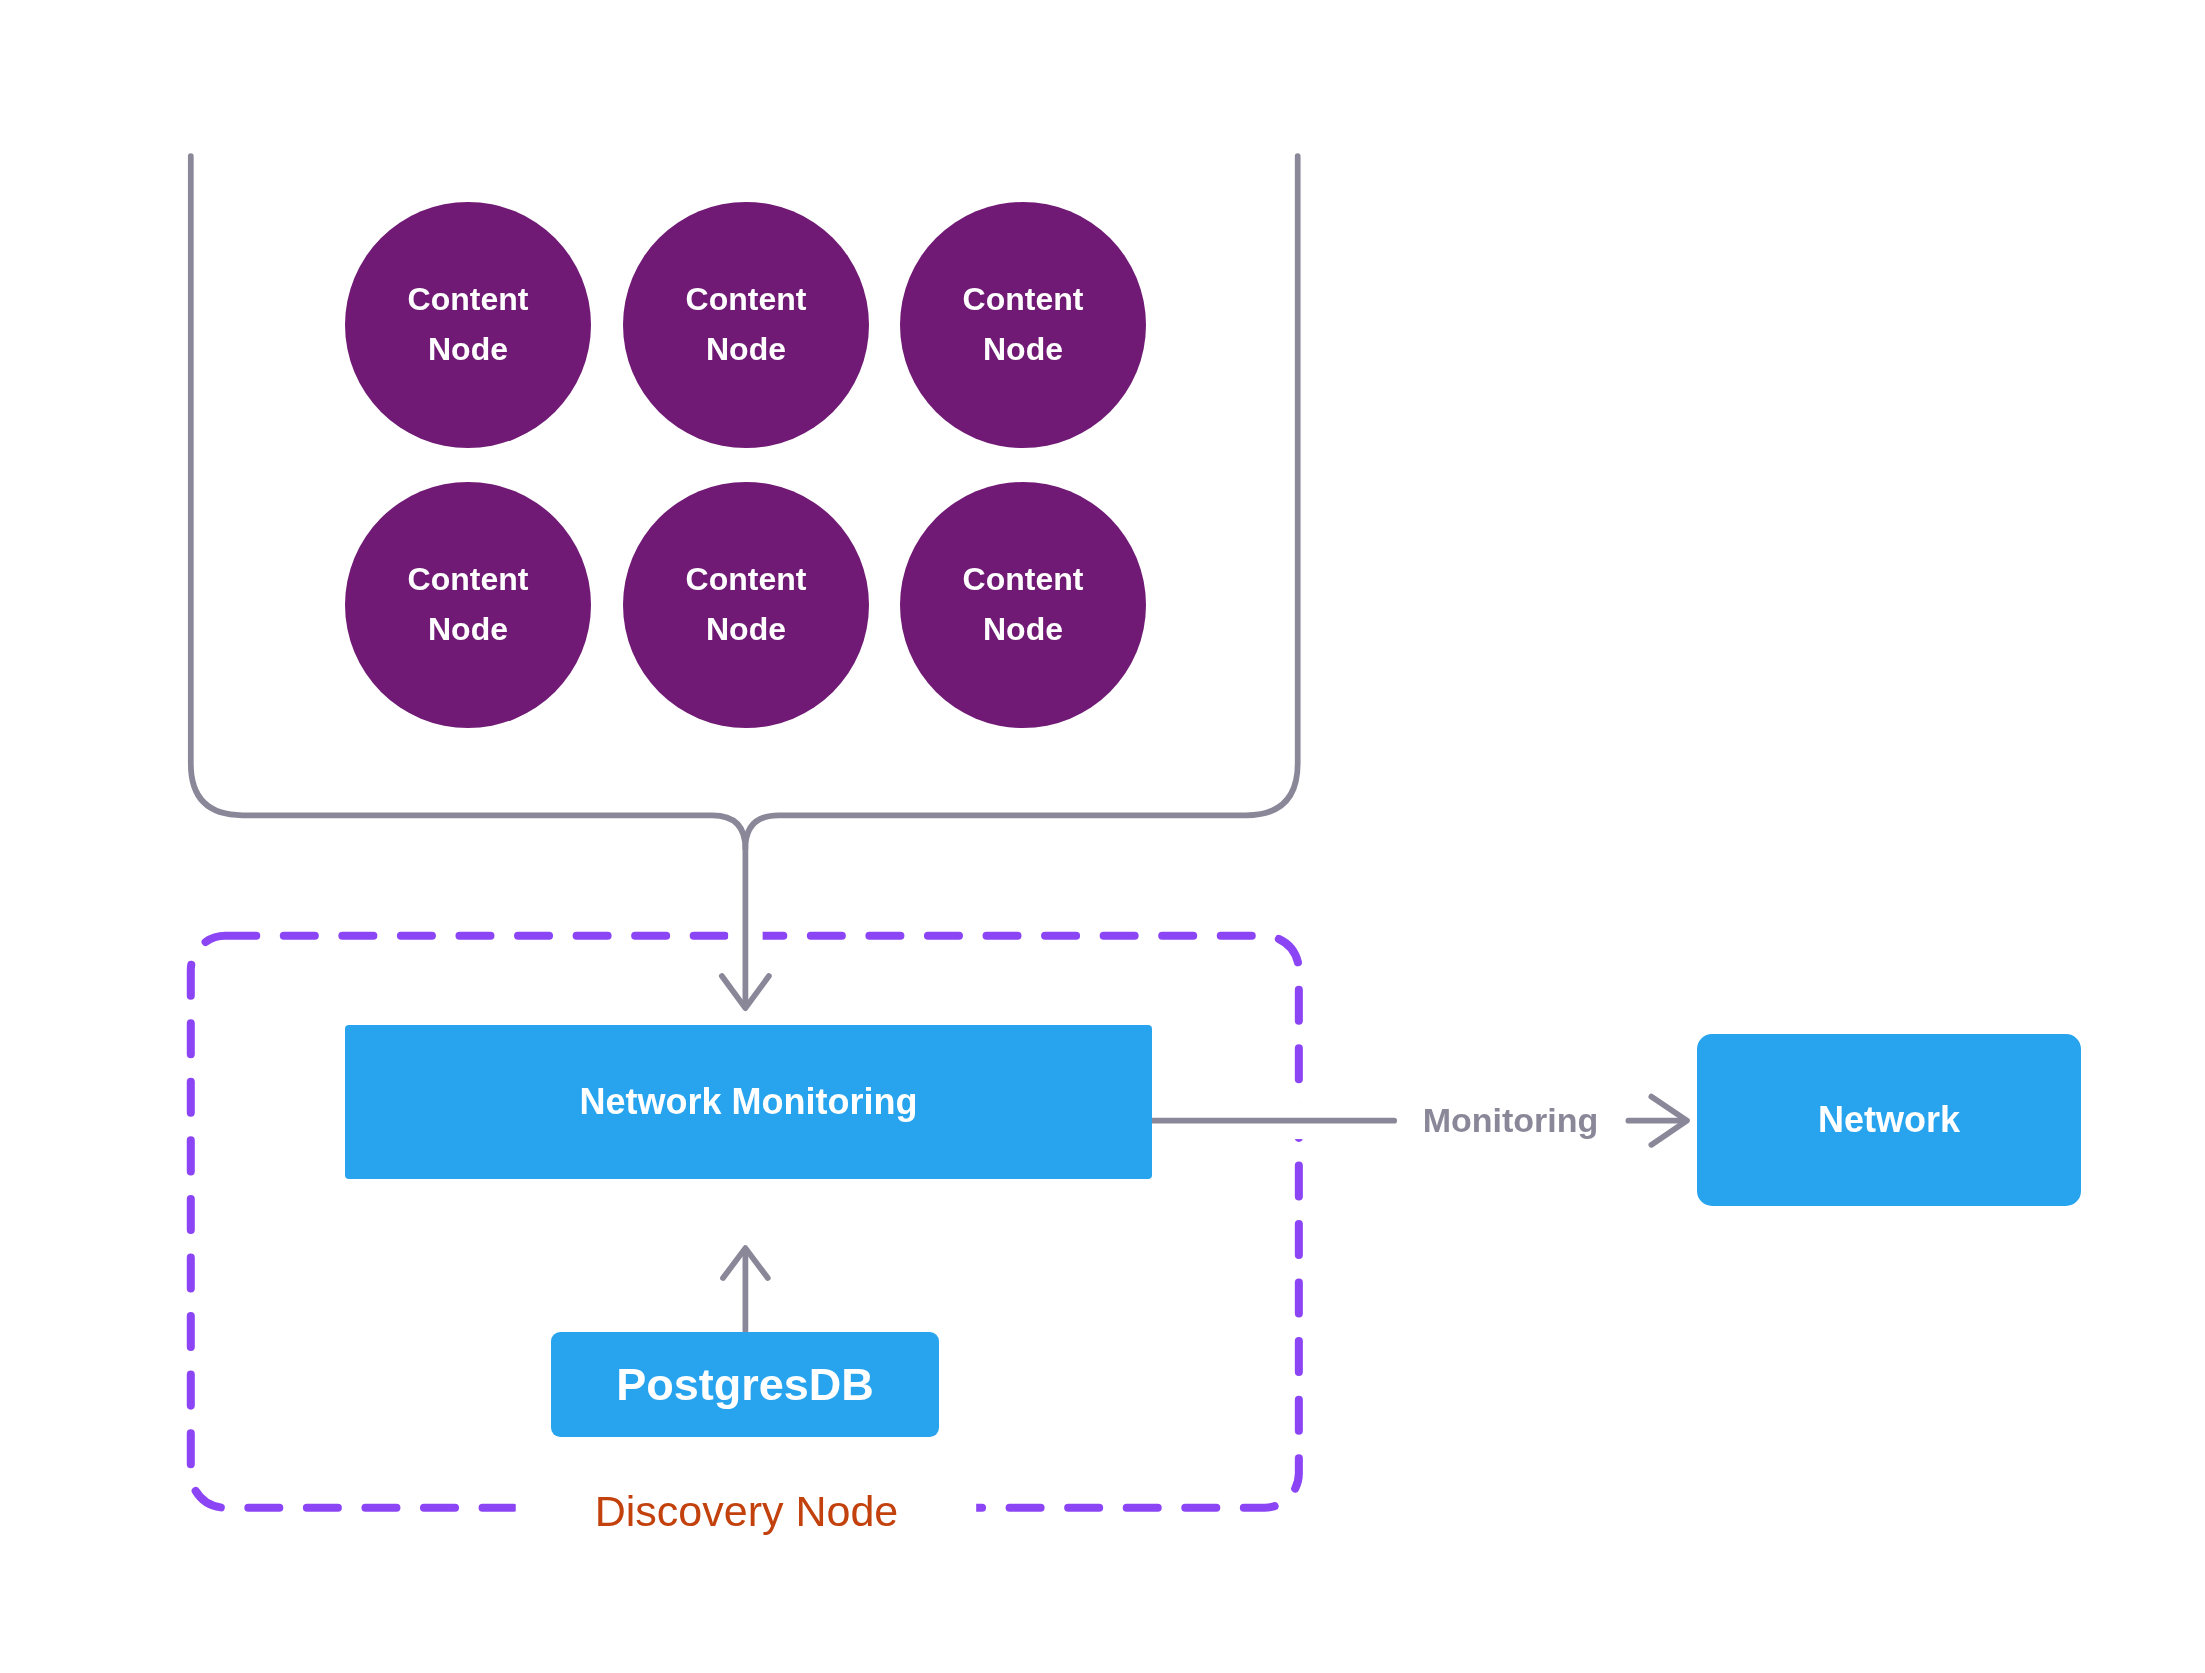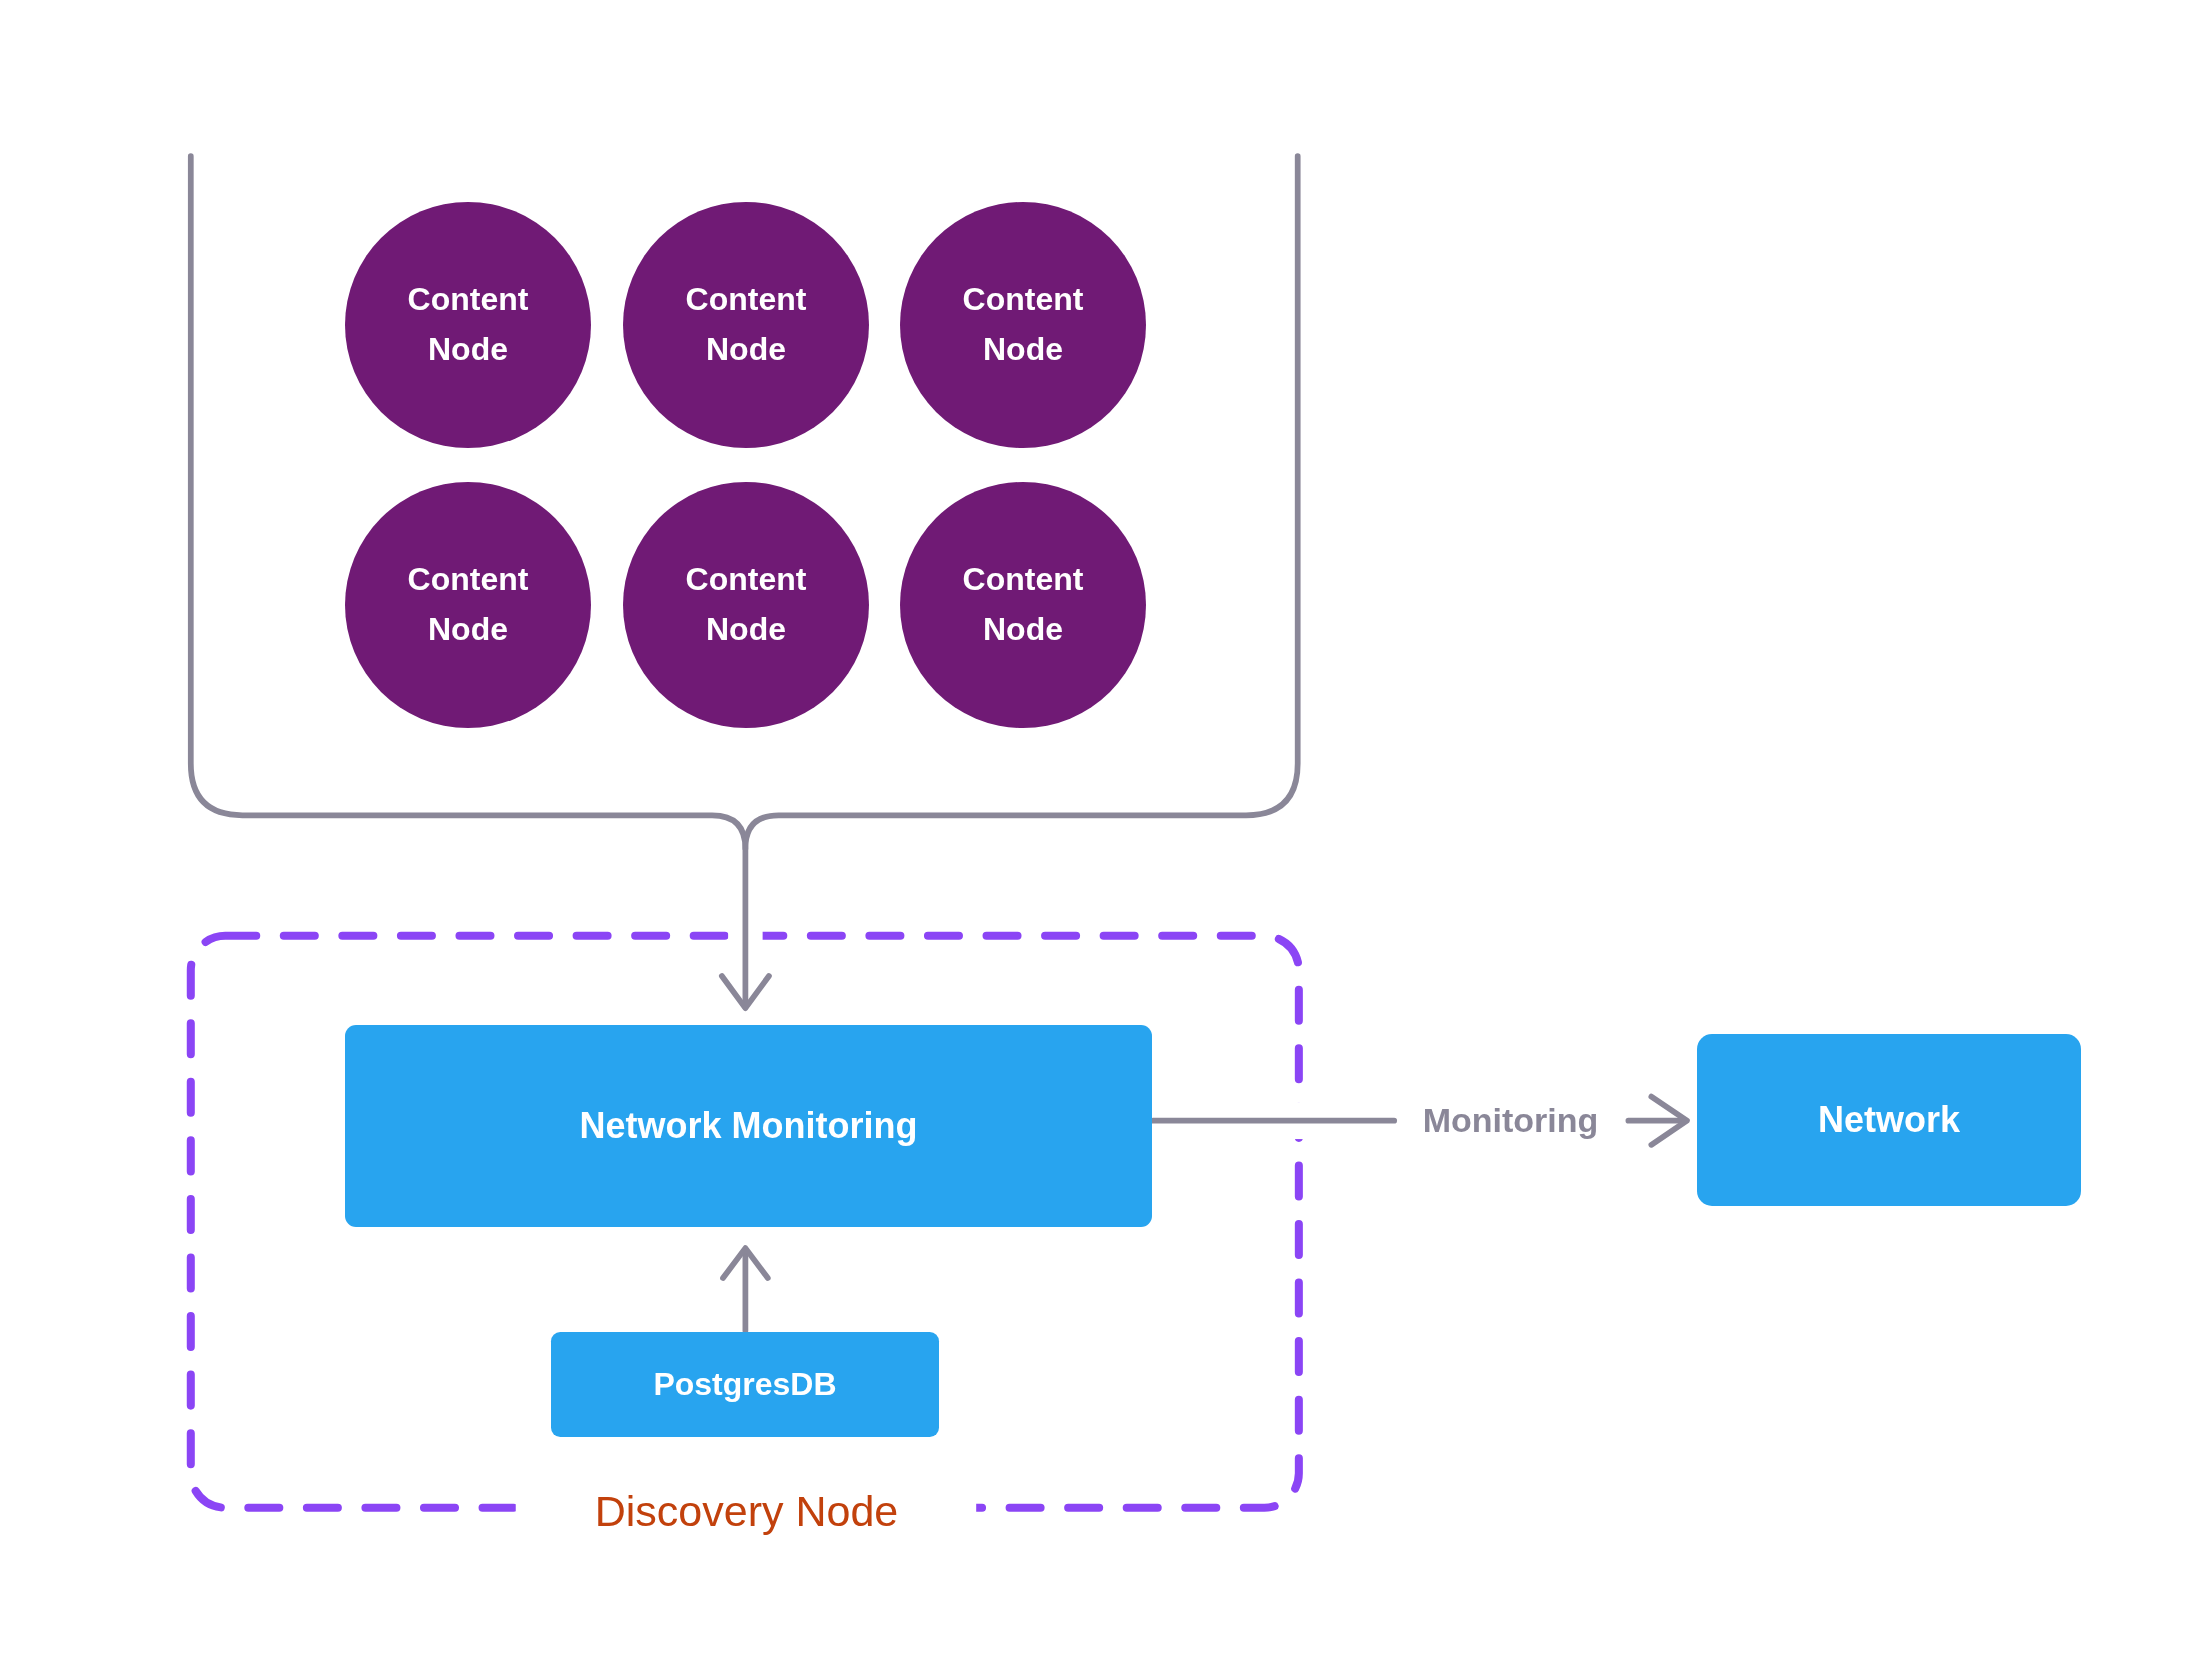--- a/index.html
+++ b/index.html
@@ -46,31 +46,31 @@
     font-weight: 700;
     display: flex;
     align-items: center;
     justify-content: center;
     text-align: center;
   }
   .nm-box {
     left: 345px;
     top: 1025px;
     width: 807px;
-    height: 202px;
-    border-radius: 11px;
+    height: 154px;
+    border-radius: 4px;
     font-size: 36px;
   }
   .pg-box {
     left: 551px;
     top: 1332px;
     width: 388px;
     height: 105px;
     border-radius: 9.2px;
-    font-size: 32px;
+    font-size: 45px;
   }
   .grafana-box {
     left: 1697px;
     top: 1034px;
     width: 384px;
     height: 172px;
     border-radius: 15px;
     font-size: 36px;
   }
   .edge-label {

